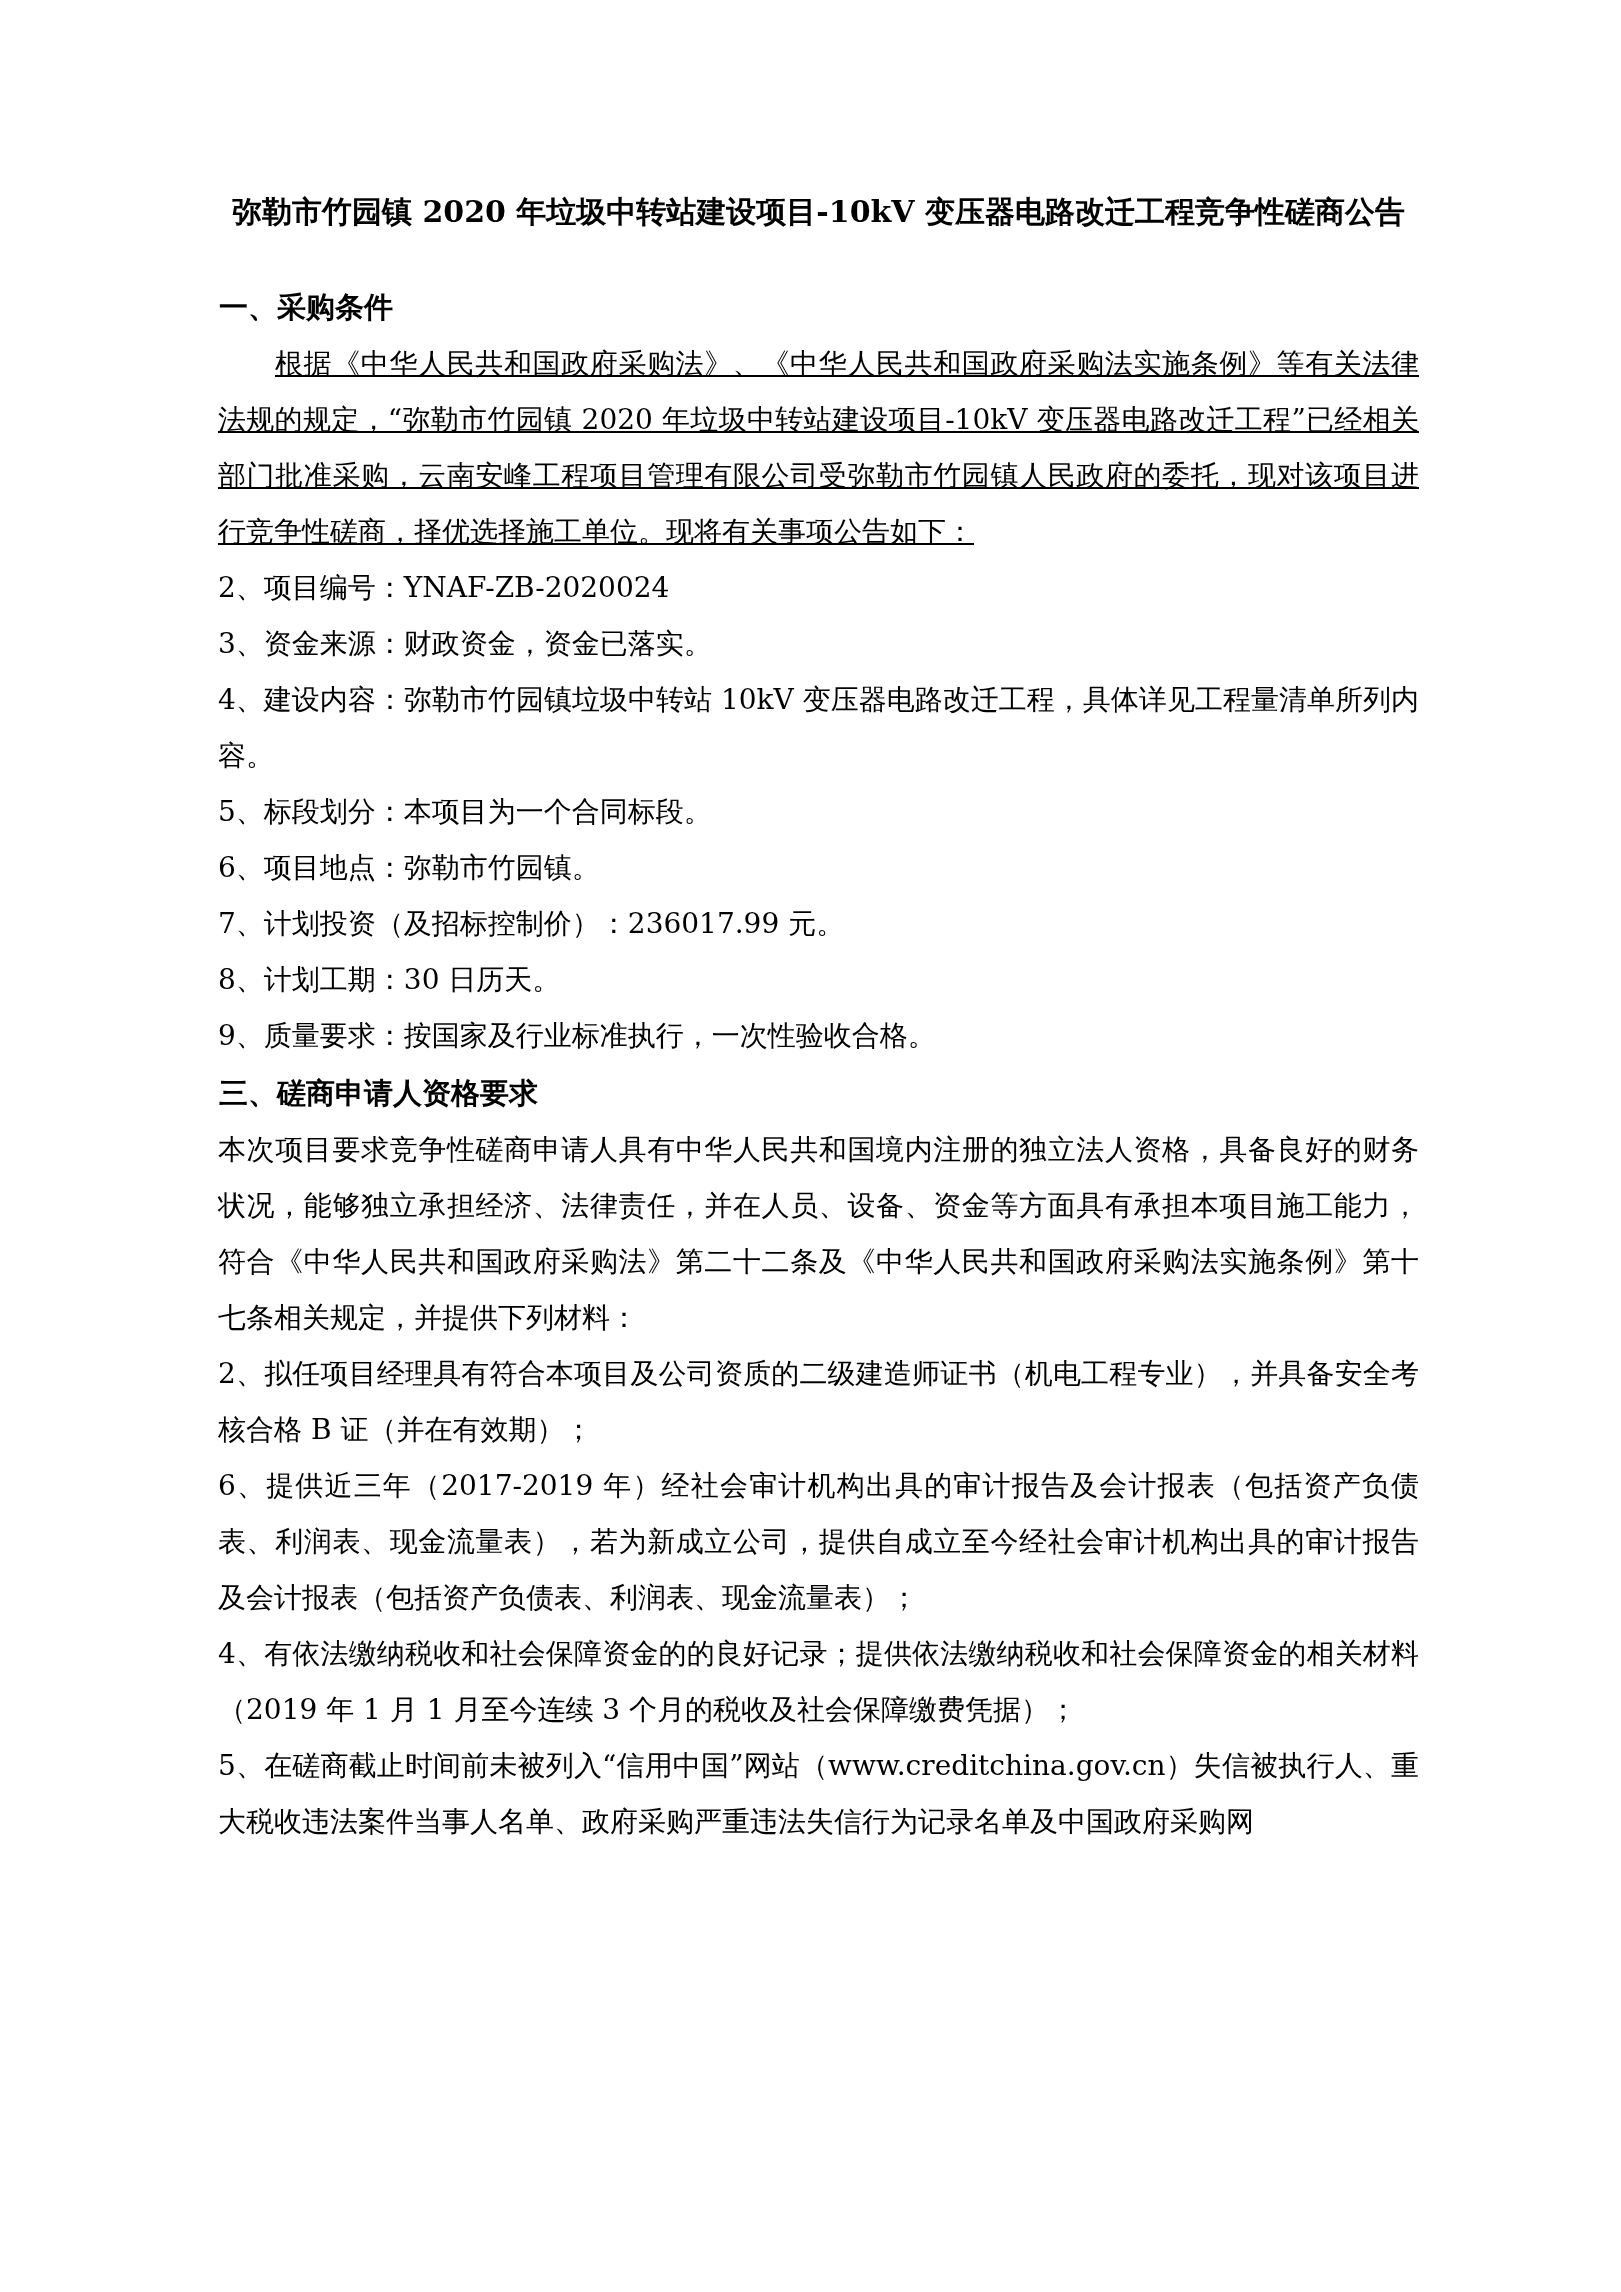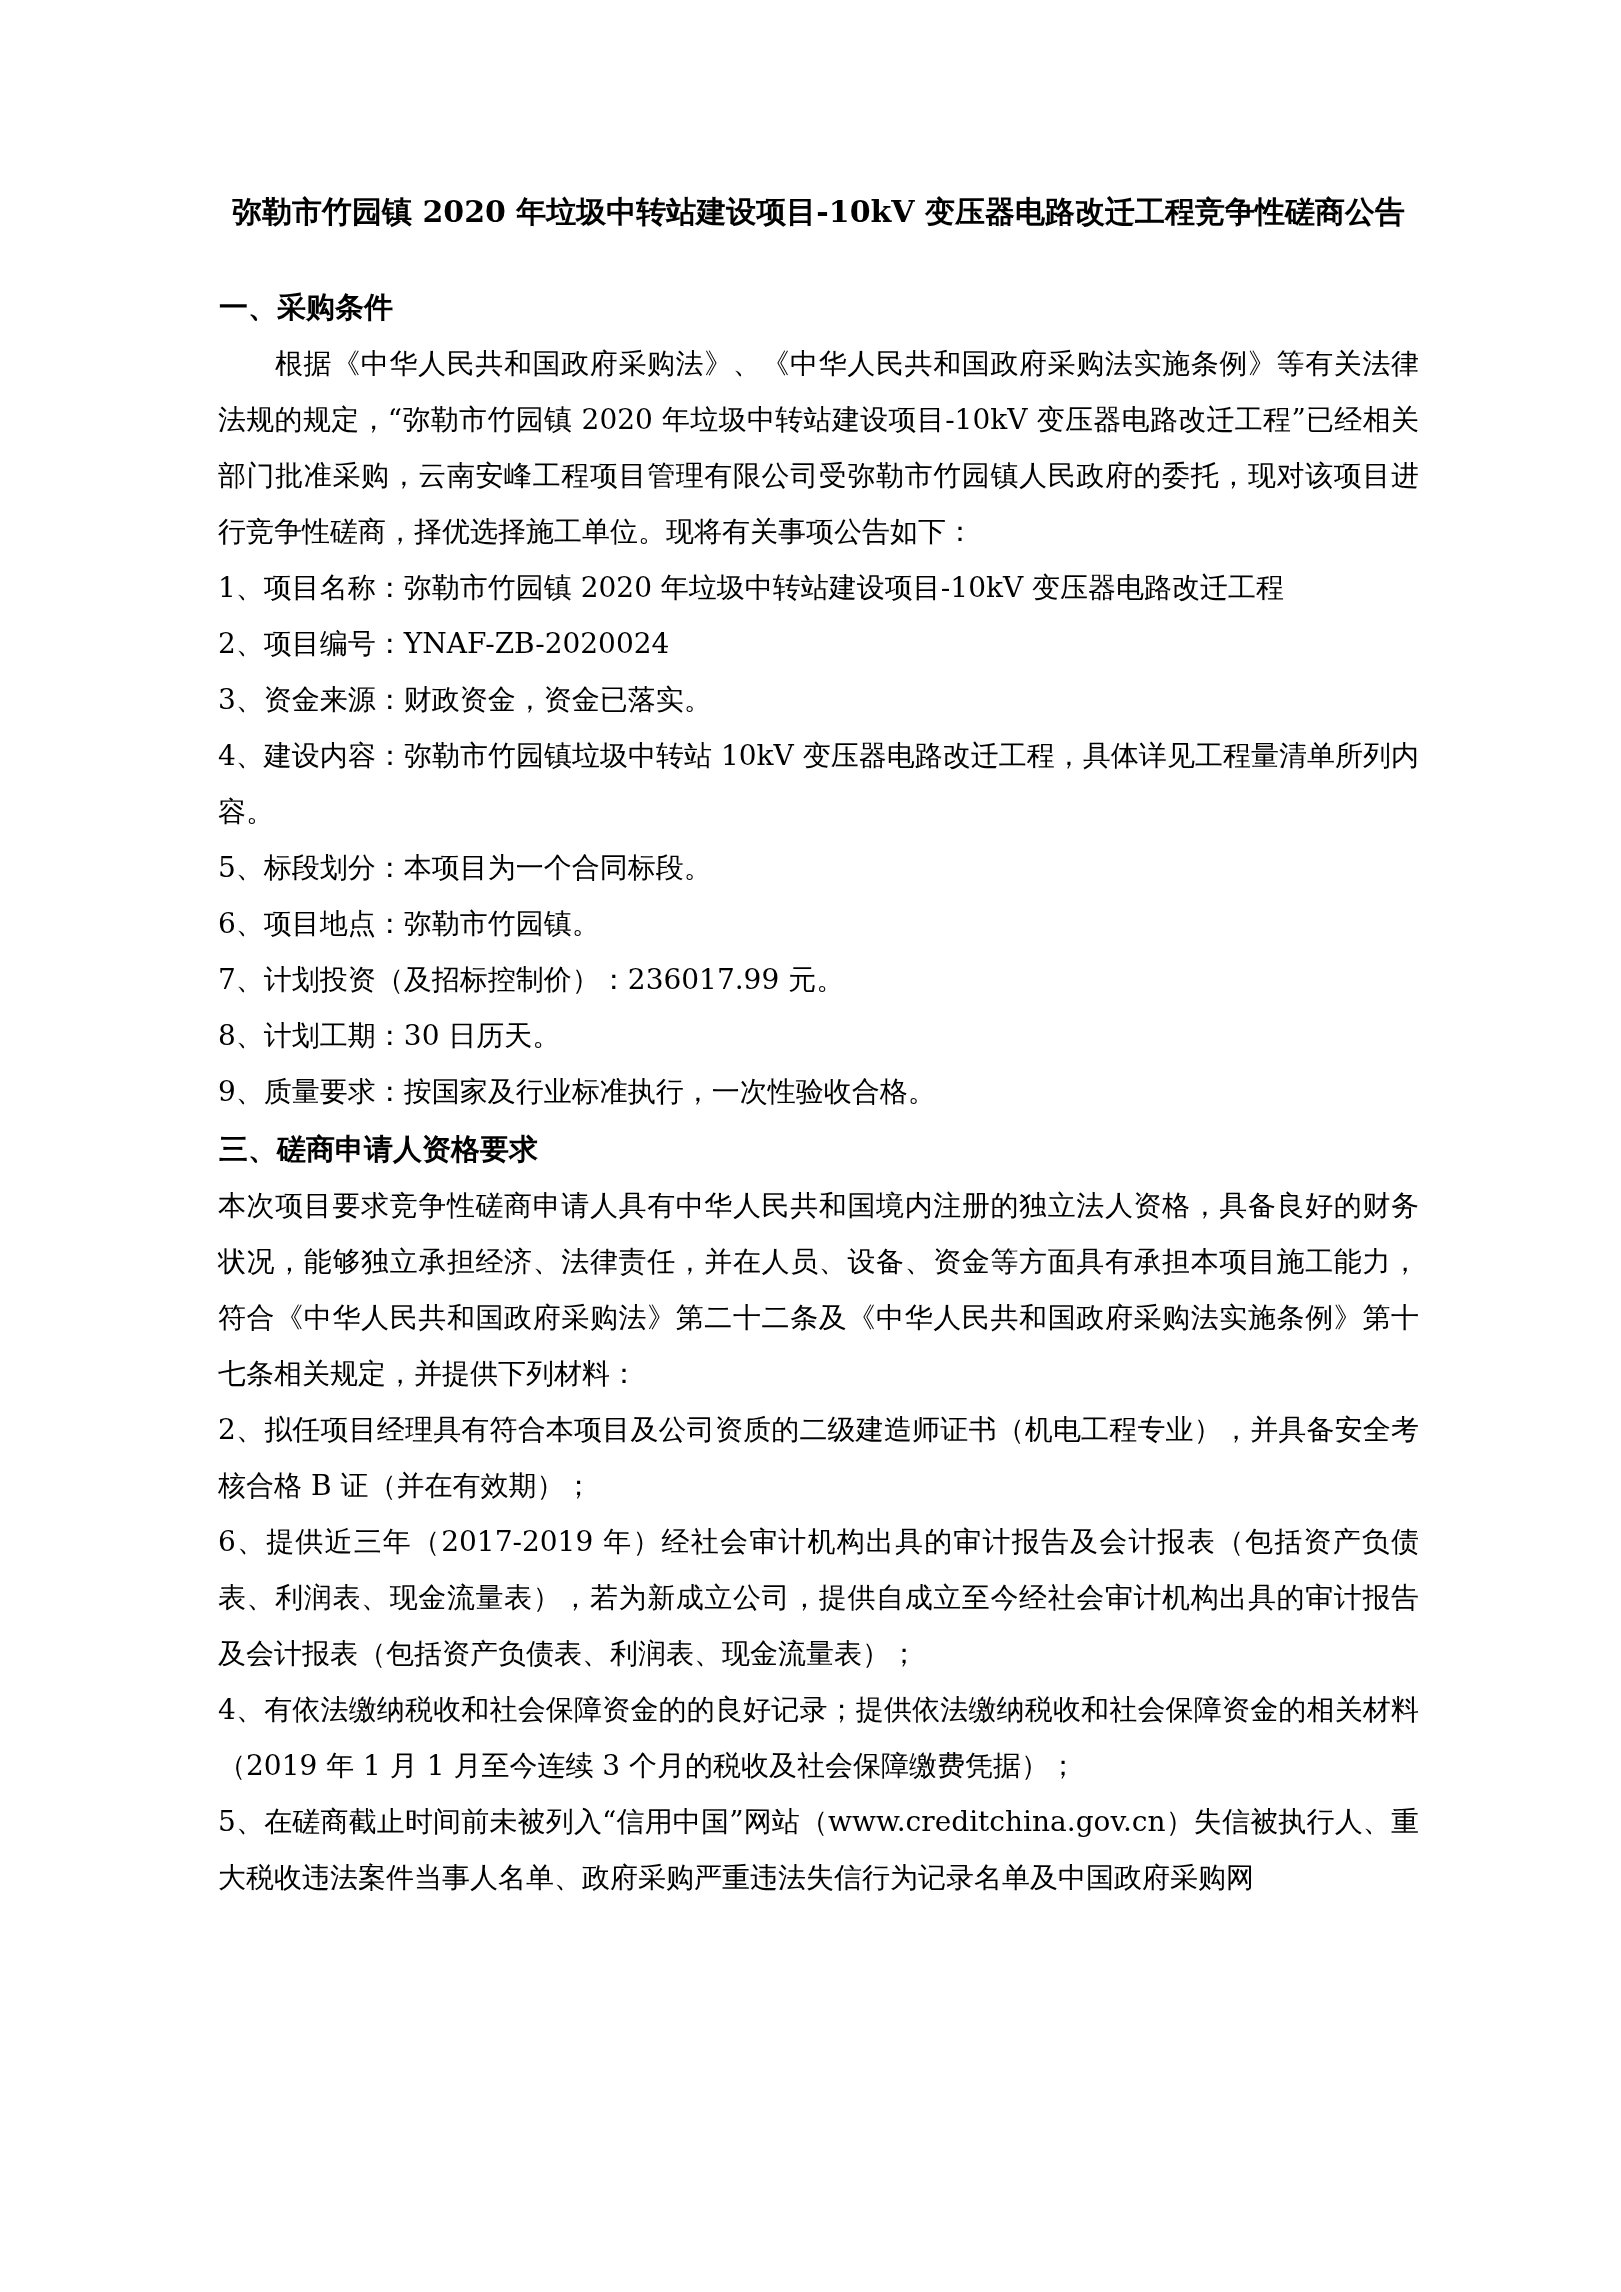--- a/index.html
+++ b/index.html
@@ -32,35 +32,35 @@
     font-weight: bold;
     font-size: 29px;
     line-height: 56px;
   }
   .para {
     margin: 0;
     text-align: justify;
   }
   .para.first-indent {
     text-indent: 57px;
+    text-decoration: underline;
   }
 </style>
 </head>
 <body>
 
 <div class="page">
 
   <h1 class="doc-title">弥勒市竹园镇 2020 年垃圾中转站建设项目-10kV 变压器电路改迁工程竞争性磋商公告</h1>
 
   <h2 class="section-heading">一、采购条件</h2>
 
   <p class="para first-indent">根据《中华人民共和国政府采购法》、《中华人民共和国政府采购法实施条例》等有关法律法规的规定，“弥勒市竹园镇 2020 年垃圾中转站建设项目-10kV 变压器电路改迁工程”已经相关部门批准采购，云南安峰工程项目管理有限公司受弥勒市竹园镇人民政府的委托，现对该项目进行竞争性磋商，择优选择施工单位。现将有关事项公告如下：</p>
 
 
-  <p class="para">1、项目名称：弥勒市竹园镇 2020 年垃圾中转站建设项目-10kV 变压器电路改迁工程</p>
   <p class="para">2、项目编号：YNAF-ZB-2020024</p>
   <p class="para">3、资金来源：财政资金，资金已落实。</p>
   <p class="para">4、建设内容：弥勒市竹园镇垃圾中转站 10kV 变压器电路改迁工程，具体详见工程量清单所列内容。</p>
   <p class="para">5、标段划分：本项目为一个合同标段。</p>
   <p class="para">6、项目地点：弥勒市竹园镇。</p>
   <p class="para">7、计划投资（及招标控制价）：236017.99 元。</p>
   <p class="para">8、计划工期：30 日历天。</p>
   <p class="para">9、质量要求：按国家及行业标准执行，一次性验收合格。</p>
 
   <h2 class="section-heading">三、磋商申请人资格要求</h2>

